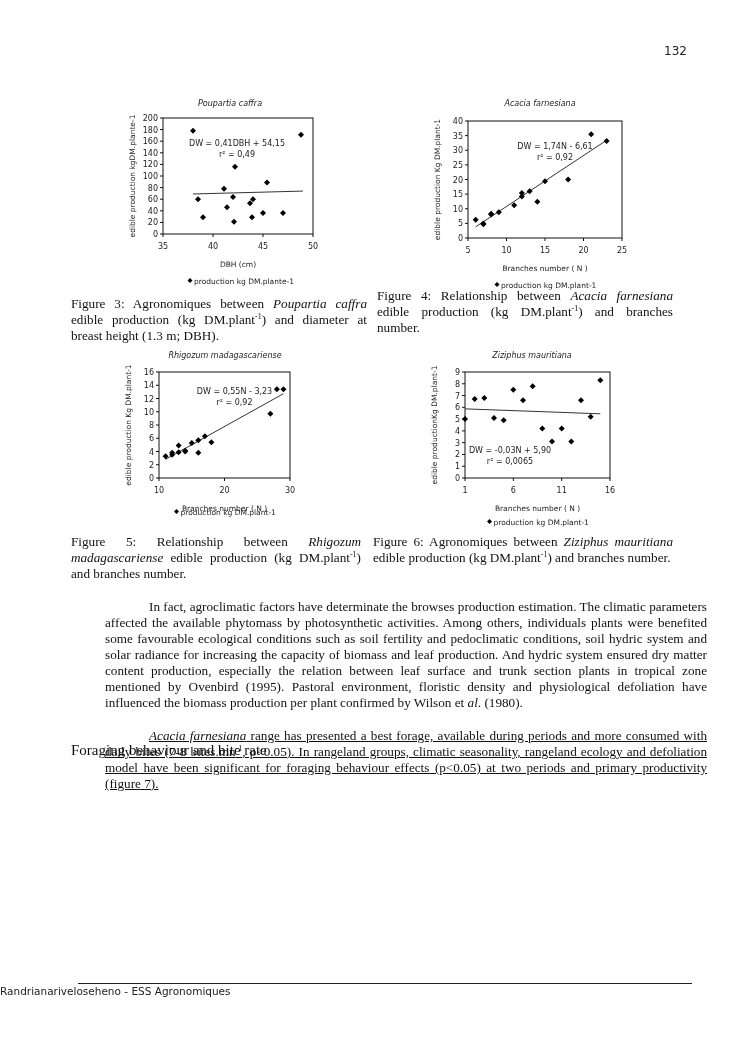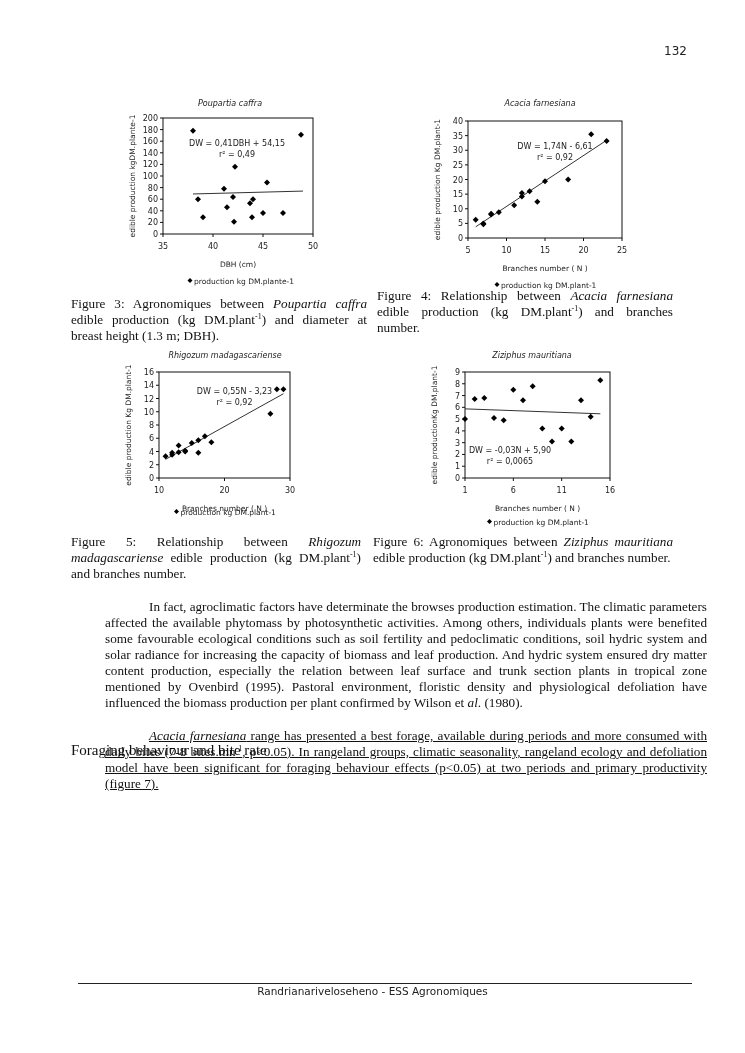--- a/index.html
+++ b/index.html
@@ -7,21 +7,21 @@
   .page-number { position: absolute; left: 664px; top: 44px; font-family: "DejaVu Sans", sans-serif; font-size: 12px; color: #222; }
   .chart { position: absolute; }
   .chart svg { display: block; overflow: visible; }
   .chart text { font-family: "DejaVu Sans", sans-serif; fill: #222; }
   .caption { position: absolute; font-size: 13.2px; line-height: 16px; text-align: justify; text-align-last: left; }
   .caption sup { font-size: 8px; line-height: 0; }
   .para { position: absolute; left: 71px; width: 602px; font-size: 13.2px; line-height: 16px; text-align: justify; margin-left: 34px; }
   .para .indent { display: inline-block; width: 44px; }
   .heading { position: absolute; left: 71px; top: 742px; font-size: 15px; font-weight: normal; text-align: right; }
   .footer-rule { position: absolute; left: 78px; top: 983px; width: 614px; height: 0; border-top: 1px solid #222; }
-  .footer-text { position: absolute; left: 0; width: 745px; top: 985px; text-align: center; font-family: "DejaVu Sans", sans-serif; font-size: 10.5px; color: #222; }
+  .footer-text { position: absolute; left: 0; width: 745px; top: 985px; font-family: "DejaVu Sans", sans-serif; font-size: 10.5px; color: #222; }
   i, em { font-style: italic; }
 </style>
 </head>
 <body>
 
 <div class="page-number">132</div>
 
 <div class="chart" style="left:0;top:0;">
     <svg width="745" height="1053" style="position: absolute; left: 0px; top: 0px;">
       <text x="230" y="106" font-size="8" font-style="italic" text-anchor="middle">Poupartia caffra</text>

